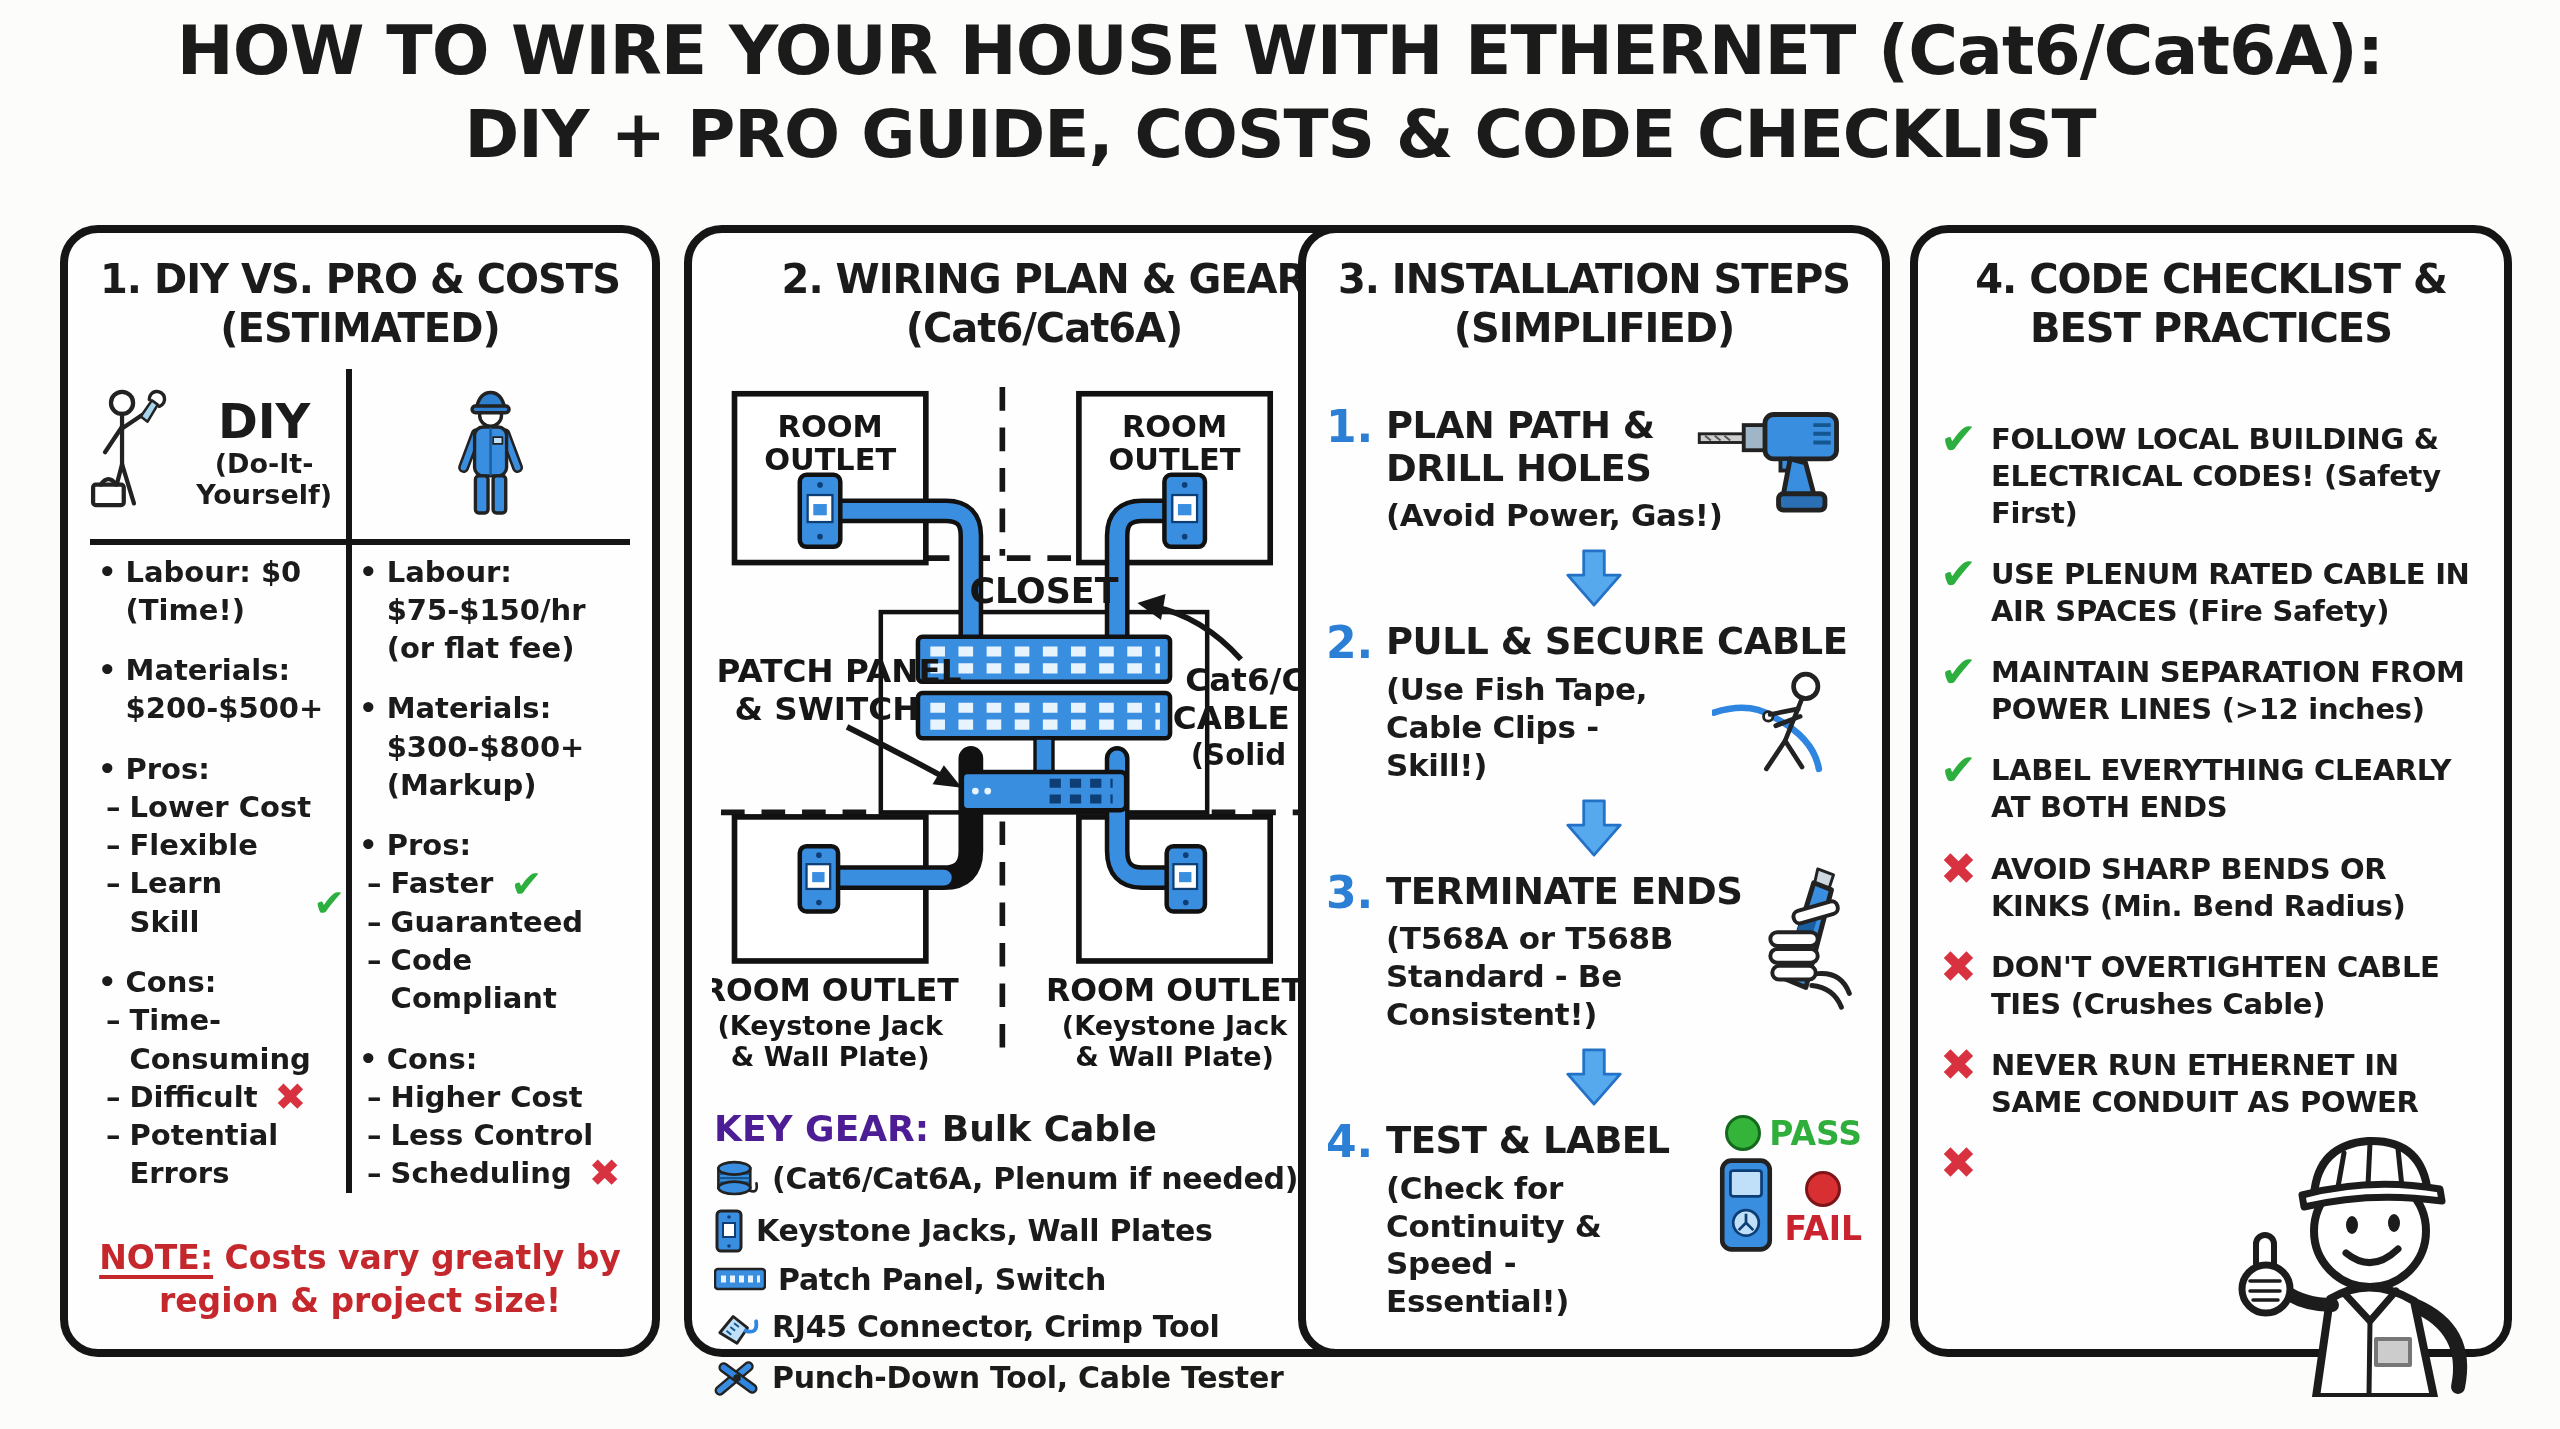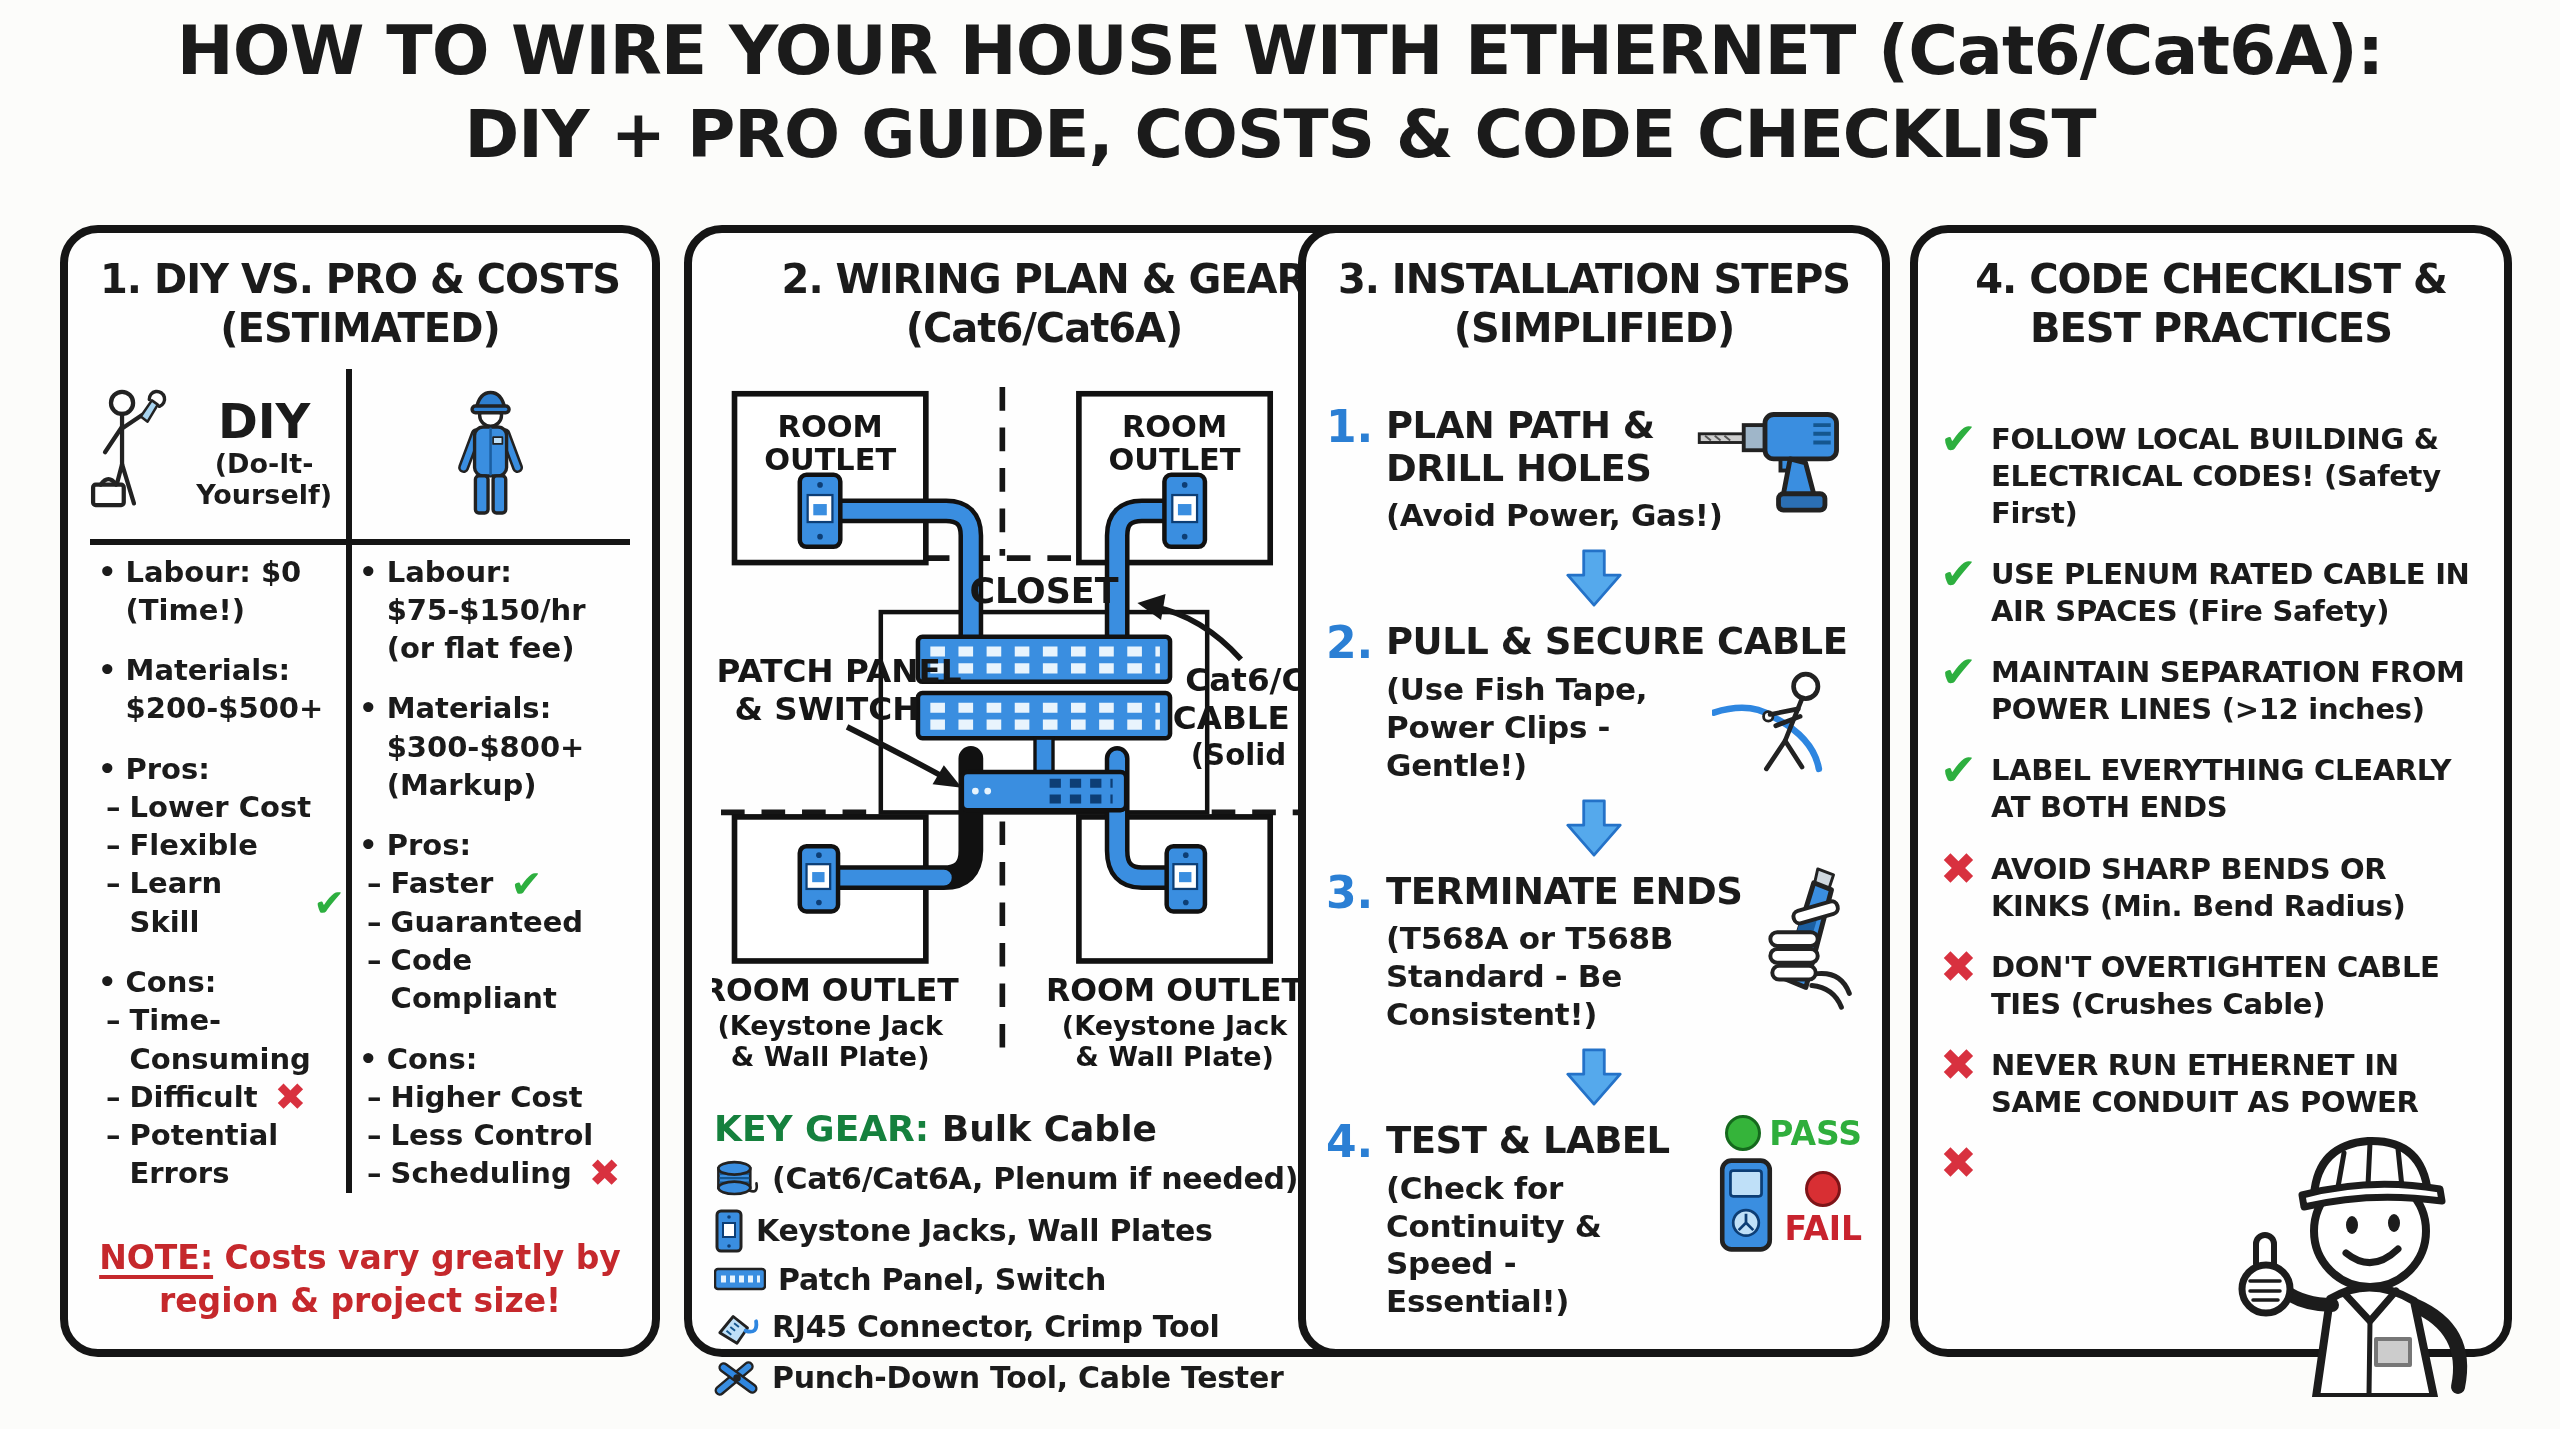--- a/index.html
+++ b/index.html
@@ -36,21 +36,21 @@
   .check{color:#2daf3f;}
   .cross{color:#d8313f;}
   .note{margin:auto 6px 10px;text-align:center;font-size:33px;color:#c5282c;line-height:1.3;}
   .note-label{text-decoration:underline;text-decoration-thickness:4px;text-underline-offset:6px;}
   
   .diagram{margin-top:34px;}
   .diagram svg{display:block;width:100%;height:auto;}
   .diagram text{font-family:"DejaVu Sans",sans-serif;font-weight:bold;fill:#161616;}
   .keygear{margin-top:12px;padding:0 2px;}
   .kg-line1{font-size:36px;}
-  .kg-label{color:#15803d;}
+  .kg-label{color:#4c1d95;}
   .kg-item{display:flex;align-items:center;gap:12px;margin-top:9px;font-size:30px;letter-spacing:-0.3px;}
   .kg-icon{flex:none;}
   
   .steps{margin-top:52px;display:flex;flex-direction:column;}
   .step{position:relative;display:grid;grid-template-columns:56px 1fr;column-gap:4px;}
   .snum{color:#2b7fd4;font-size:44px;line-height:1.02;}
   .stitle{font-size:37px;line-height:1.16;letter-spacing:-0.5px;}
   .ssub{font-size:31px;line-height:1.22;margin-top:7px;letter-spacing:-0.3px;}
   .sicon{position:absolute;right:0;}
   .s1 .stitle{padding-right:175px;}
@@ -422,21 +422,21 @@
       </div>
 
       <svg class="arrow" width="60" height="58" viewBox="0 0 64 62">
         <polygon points="21,2 43,2 43,28 60,28 32,60 4,28 21,28" fill="#55a9ec" stroke="#2472c8" stroke-width="3" stroke-linejoin="round"></polygon>
       </svg>
 
       <div class="step s2">
         <span class="snum">2.</span>
         <div>
           <div class="stitle">PULL &amp; SECURE CABLE</div>
-          <div class="ssub">(Use Fish Tape, Power Clips - Gentle!)</div>
+          <div class="ssub">(Use Fish Tape, Cable Clips - Skill!)</div>
         </div>
         <svg class="sicon" width="150" height="114" viewBox="0 0 160 120">
           <path d="M2 50 Q40 38 64 54 Q108 76 114 110" fill="none" stroke="#2e86e0" stroke-width="7" stroke-linecap="round"></path>
           <circle cx="60" cy="54" r="5" fill="#fff" stroke="#222" stroke-width="3"></circle>
           <g stroke="#222" stroke-width="5" fill="none" stroke-linecap="round">
             <circle cx="100" cy="22" r="13" fill="#fff"></circle>
             <path d="M96 35 L78 80"></path>
             <path d="M92 46 L62 52 M94 54 L68 64"></path>
             <path d="M78 80 L58 110 M78 80 L96 108"></path>
           </g>

